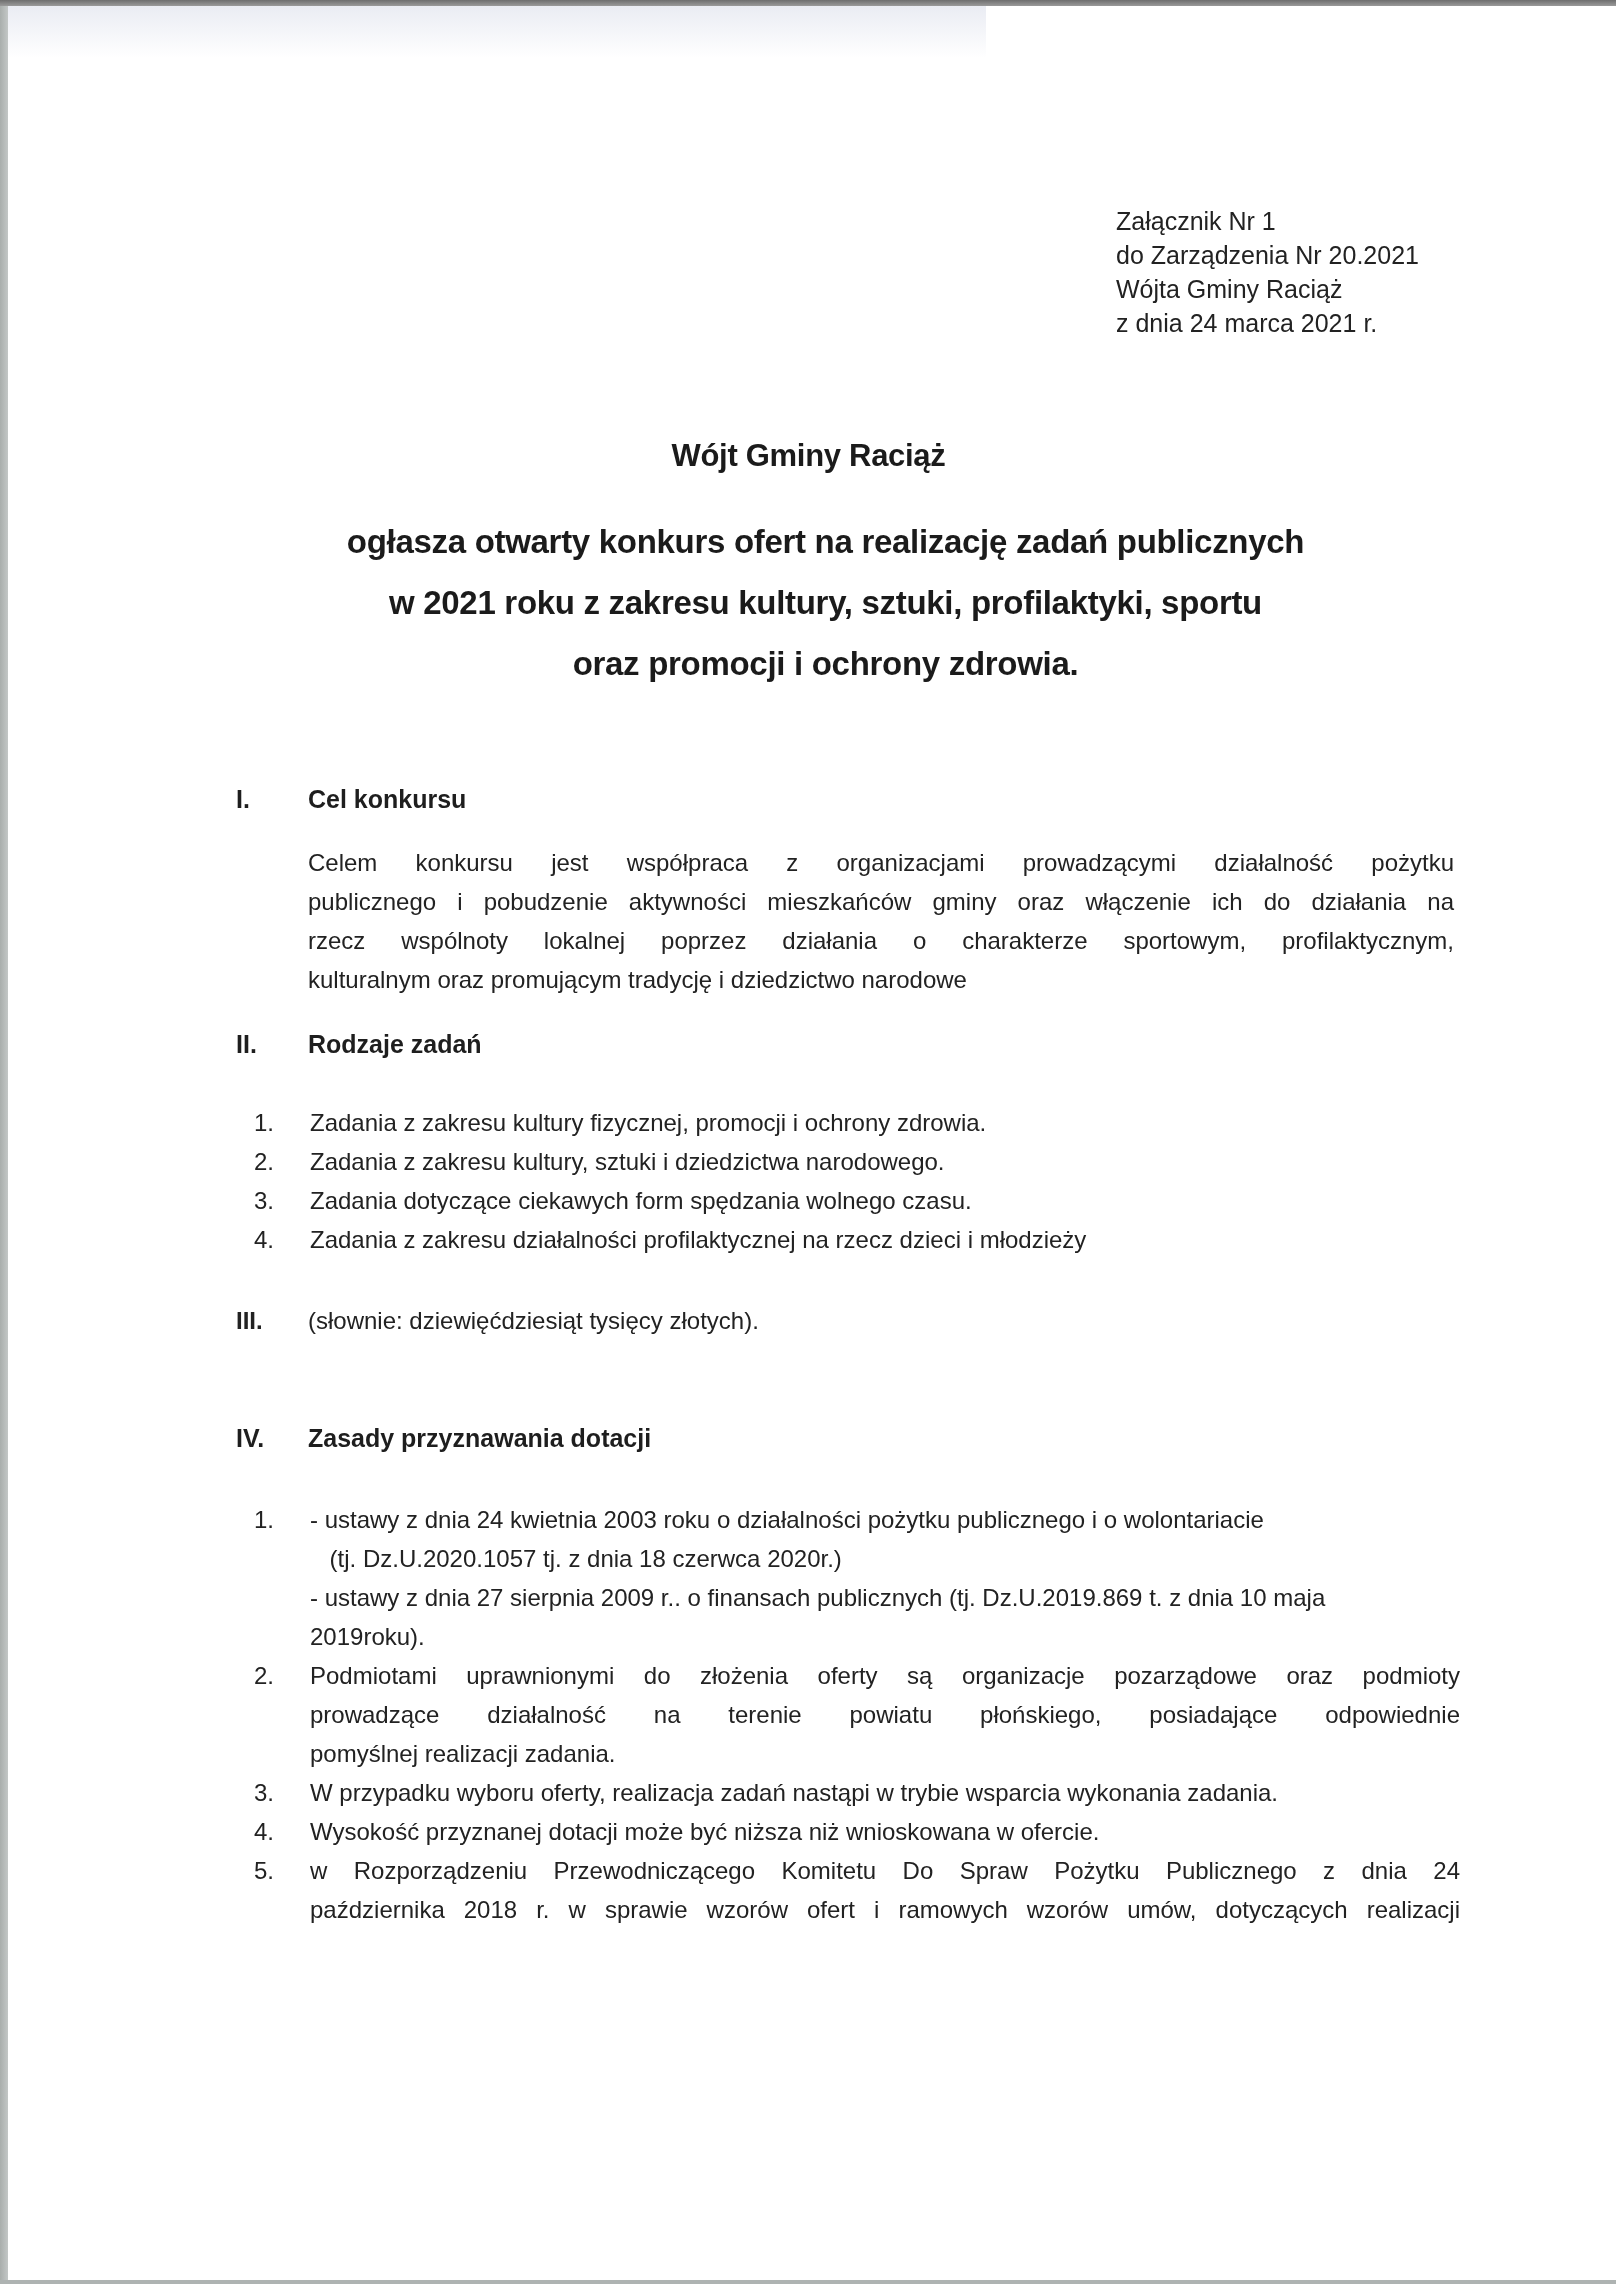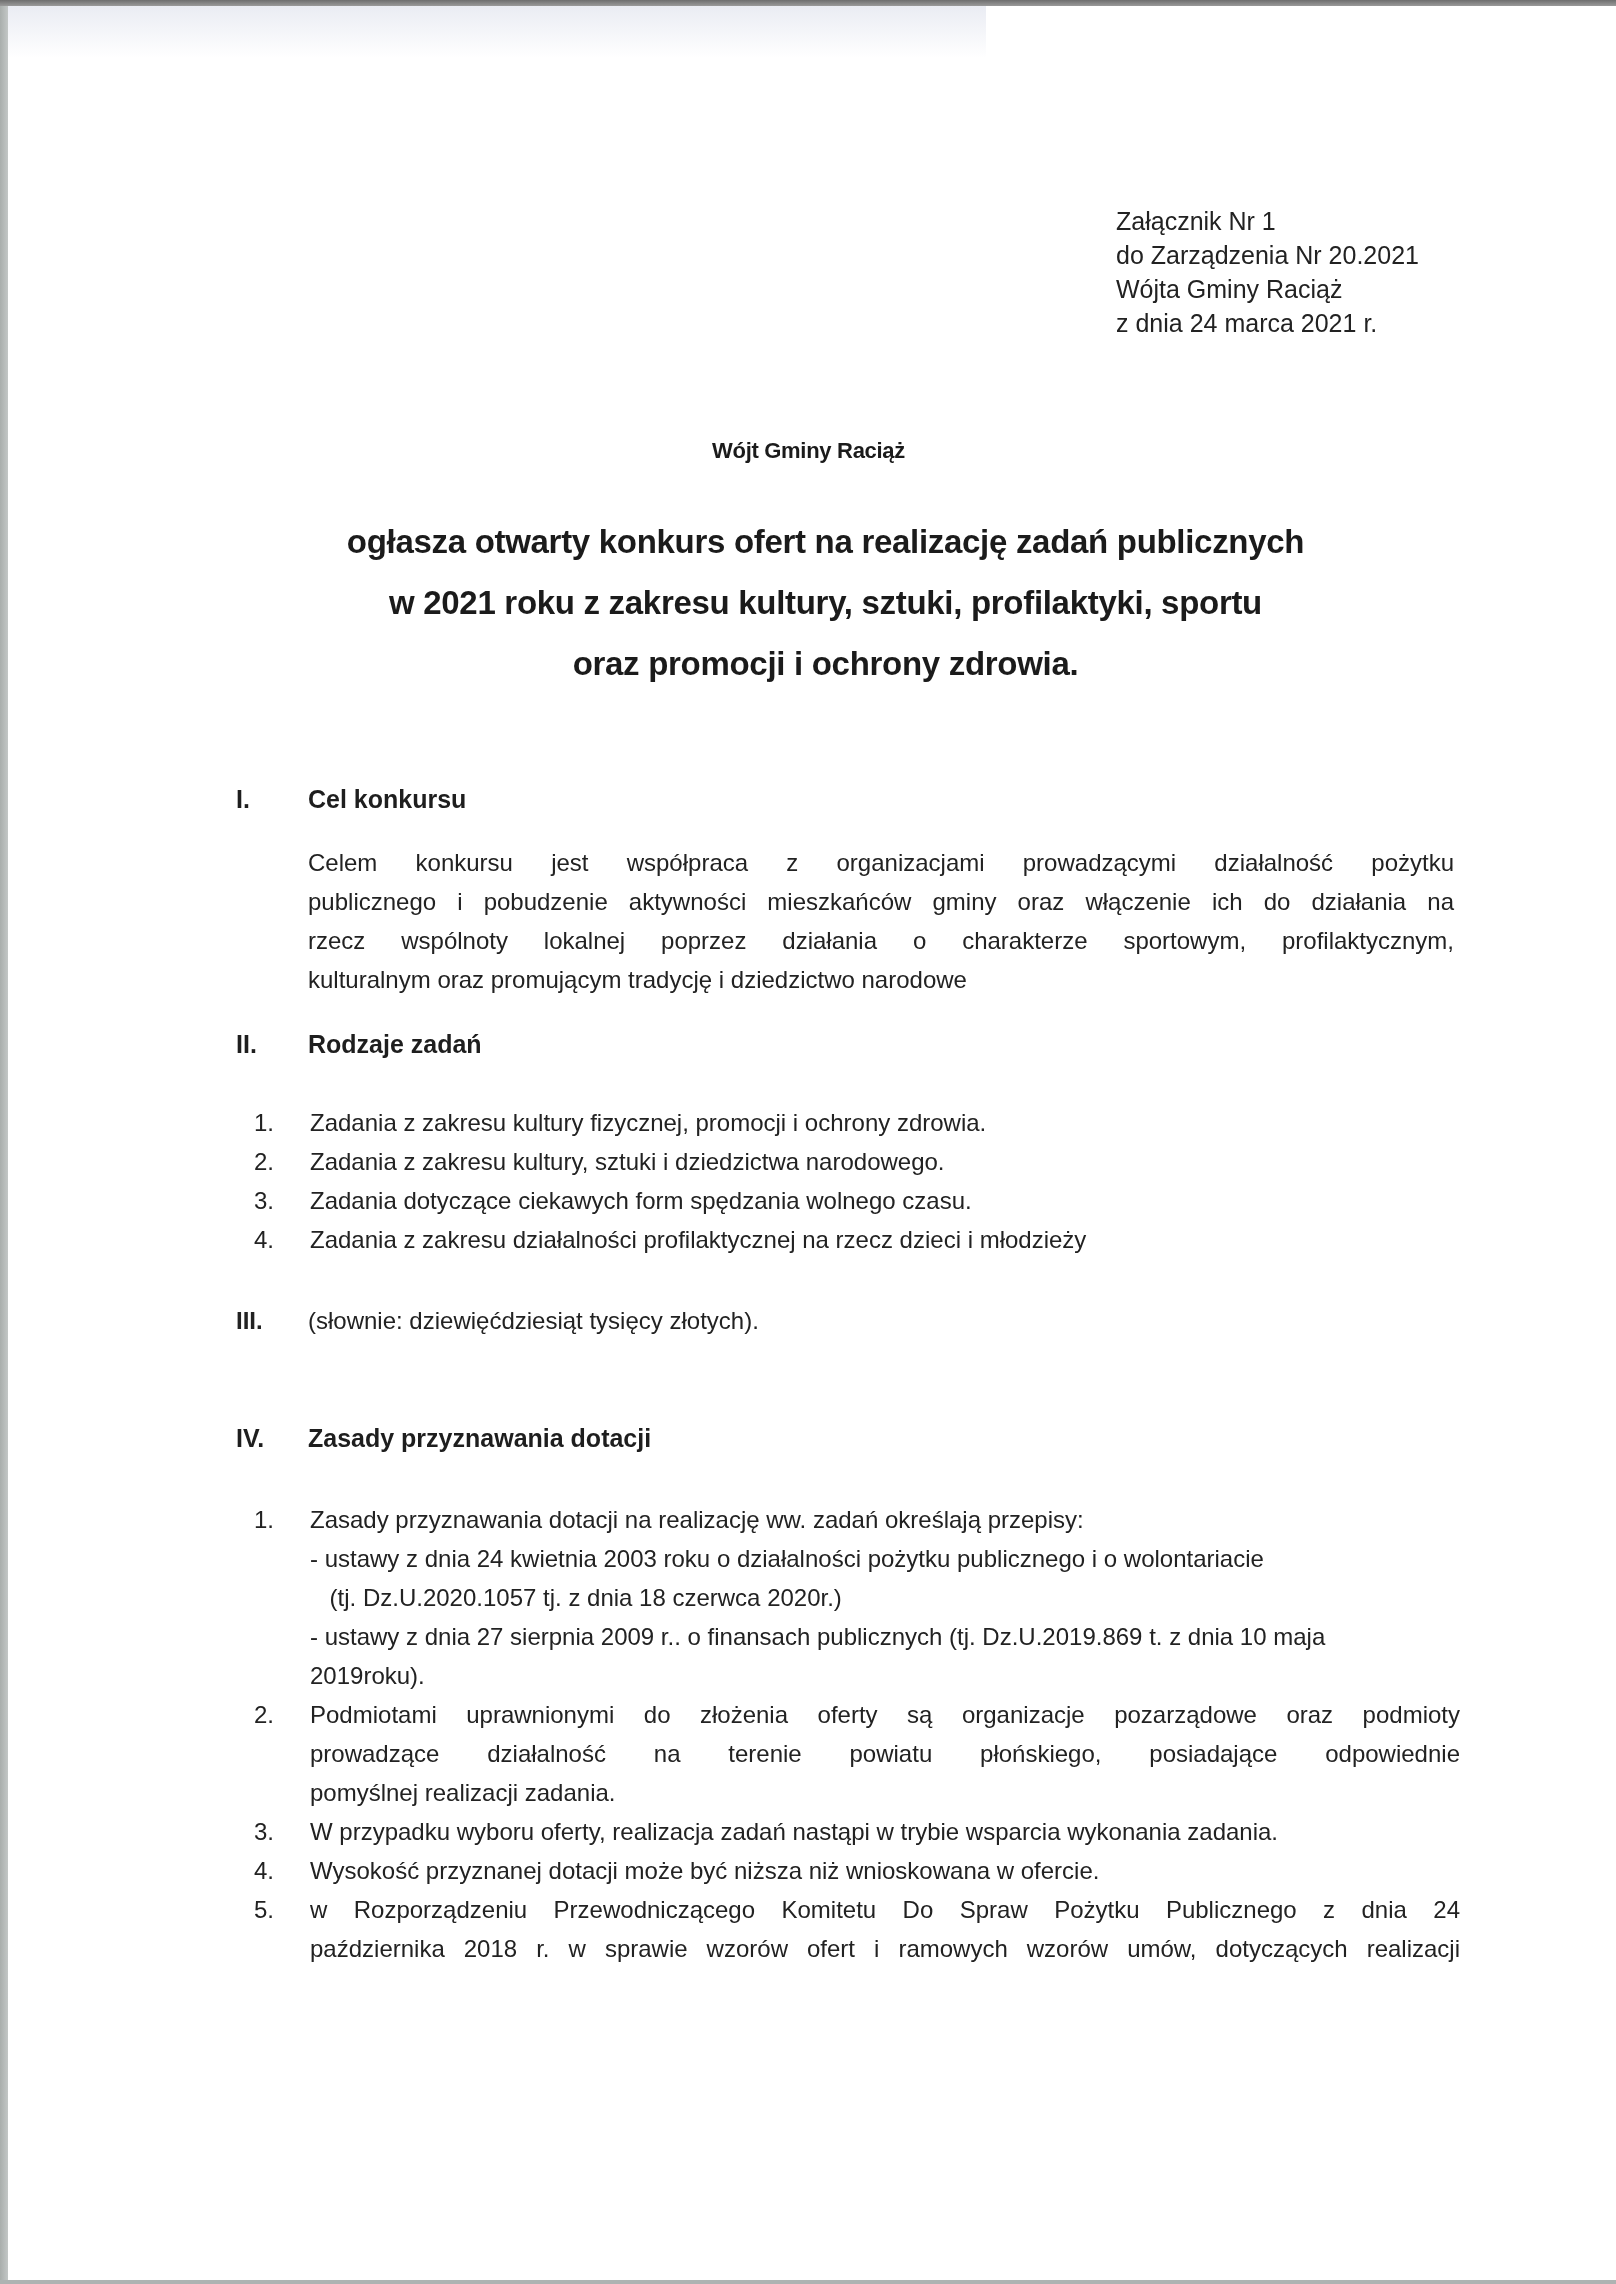--- a/index.html
+++ b/index.html
@@ -28,21 +28,21 @@
     .page { position: absolute; left: 0; top: 16px; width: 1406px; height: 2284px; }
 
     .annex {
       position: absolute; left: 1116px; top: 188px;
       font-size: 25px; line-height: 34px; color: #222;
     }
     .annex div { white-space: nowrap; }
 
     .issuer {
       position: absolute; left: 0; width: 1617px; top: 422px;
-      text-align: center; font-size: 22px; font-weight: bold; color: #1b1b1b;
+      text-align: center; font-size: 31px; font-weight: bold; color: #1b1b1b;
       letter-spacing: -0.3px;
     }
     .headline {
       position: absolute; left: 0; width: 1617px; top: 495px;
       text-align: center; font-size: 33px; font-weight: bold; line-height: 61px;
       color: #1b1b1b; letter-spacing: -0.3px;
     }
     .headline div { white-space: nowrap; padding-left: 34px; }
 
     .sec-head {
@@ -148,21 +148,20 @@
   </div>
 
   <div class="sec-head" style="top:1408px;">
     <span class="num">IV.</span>
     <span class="title">Zasady przyznawania dotacji</span>
   </div>
 
   <div class="olist" style="top:1484px;">
     <div class="item">
       <span class="n">1.</span>
-      <span class="ln">Zasady przyznawania dotacji na realizację ww. zadań określają przepisy:</span>
       <span class="sub ind1">-  ustawy z dnia 24 kwietnia 2003 roku o działalności pożytku publicznego i o wolontariacie</span>
       <span class="sub ind2">(tj. Dz.U.2020.1057 tj. z dnia 18 czerwca 2020r.)</span>
       <span class="sub ind1">-  ustawy z dnia 27 sierpnia 2009 r.. o finansach publicznych (tj. Dz.U.2019.869 t. z dnia 10 maja</span>
       <span class="sub">2019roku).</span>
     </div>
     <div class="item">
       <span class="n">2.</span>
       <span class="ln j">Podmiotami uprawnionymi do złożenia oferty są organizacje pozarządowe oraz podmioty</span>
       <span class="ln j">prowadzące działalność na terenie powiatu płońskiego, posiadające odpowiednie</span>
       <span class="ln">pomyślnej realizacji zadania.</span>

